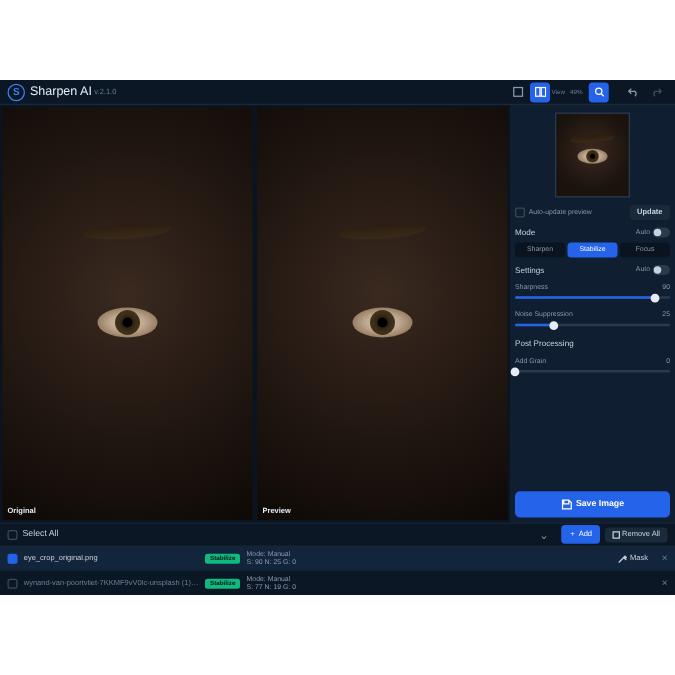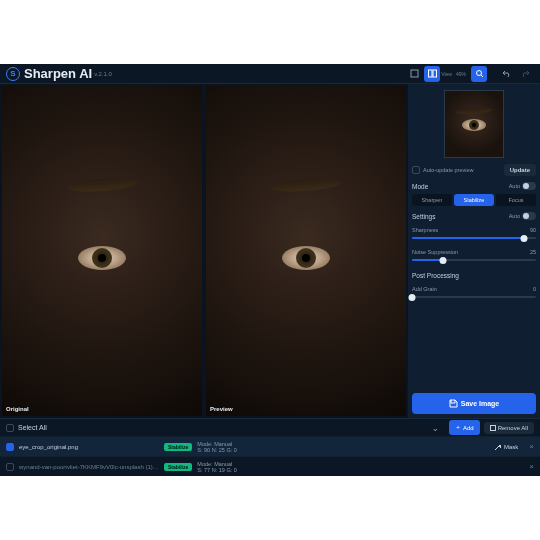--- a/index.html
+++ b/index.html
@@ -1,21 +1,21 @@
 <!DOCTYPE html>
 <html><head>
 <meta charset="utf-8">
 <style>
   * { box-sizing: border-box; margin: 0; padding: 0; font-family: -apple-system, BlinkMacSystemFont, "Segoe UI", sans-serif; }
   body { width: 540px; height: 540px; background: #fff; overflow: hidden; }
   .letterbox { width: 540px; height: 64px; background: #fff; }
   .app { width: 540px; height: 412px; background: #0d1b2a; display: flex; flex-direction: column; font-size: 7px; color: #c5d1e0; }
   .titlebar { height: 20px; display: flex; align-items: center; padding: 0 6px; border-bottom: 1px solid #1a2a3a; background: #0b1724; }
   .logo { width: 14px; height: 14px; border-radius: 50%; border: 1.5px solid #3b82f6; display: flex; align-items: center; justify-content: center; color: #3b82f6; font-weight: 700; font-size: 8px; margin-right: 4px; }
-  .title { font-weight: 700; font-size: 13px; color: #e5ecf5; }
+  .title { font-weight: 400; font-size: 10px; color: #e5ecf5; }
   .version { font-size: 6px; color: #6b7f96; margin-left: 2px; }
   .tb-spacer { flex: 1; }
   .tb-btn { width: 16px; height: 16px; display: flex; align-items: center; justify-content: center; border-radius: 3px; margin: 0 1px; color: #8a9ab0; cursor: pointer; }
   .tb-btn.active { background: #2563eb; color: #fff; }
   .tb-label { font-size: 5px; color: #6b7f96; margin-right: 4px; }
   .main { flex: 1; display: flex; min-height: 0; }
   .viewer { flex: 1; position: relative; display: flex; background: #0a1420; }
   .pane { flex: 1; position: relative; margin: 2px; background: radial-gradient(circle at 50% 45%, #3a2a20 0%, #2a1d16 35%, #1a120d 70%, #0e0906 100%); overflow: hidden; }
   .pane-lbl { position: absolute; left: 4px; bottom: 4px; font-size: 6px; color: #e5ecf5; font-weight: 600; }
   .eye { position: absolute; left: 50%; top: 52%; width: 48px; height: 24px; background: radial-gradient(ellipse, #d8c8b8 0%, #c0a890 40%, #8a7055 80%); border-radius: 50%; transform: translate(-50%,-50%); }

